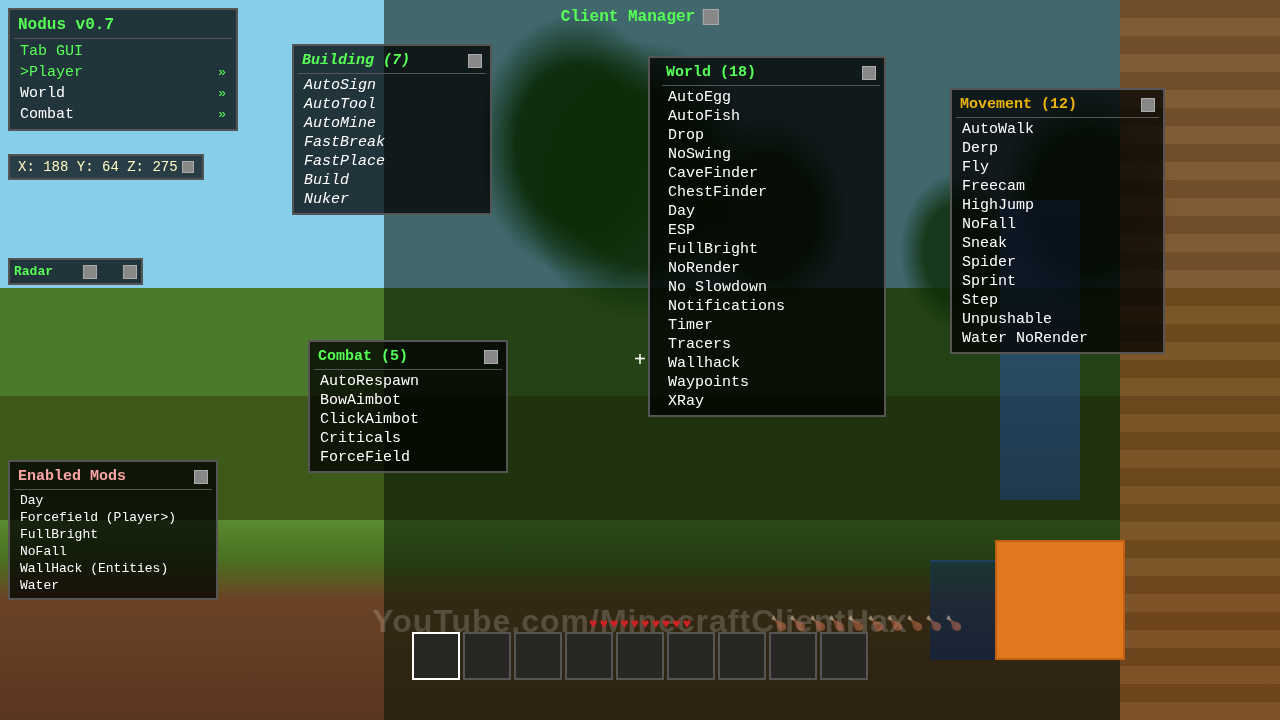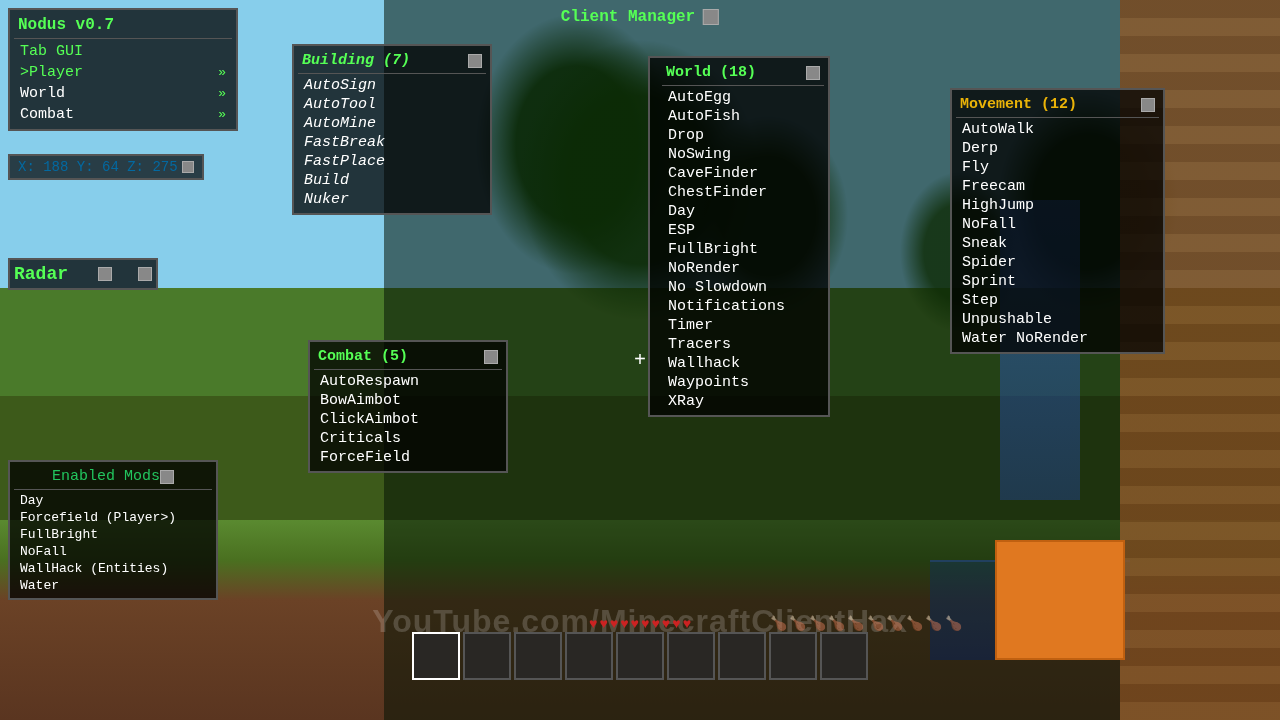--- a/index.html
+++ b/index.html
@@ -258,21 +258,21 @@
       font-size: 13px;
     }
 
     
     .coords {
       position: absolute;
       top: 154px;
       left: 8px;
       background: rgba(0,0,0,0.7);
       border: 2px solid #555;
-      color: #0369a1;
+      color: #fef9c3;
       font-size: 14px;
       padding: 3px 8px;
       z-index: 30;
       display: flex;
       align-items: center;
       gap: 4px;
     }
 
     .coords .coord-box {
       width: 12px;
@@ -288,21 +288,21 @@
       top: 258px;
       left: 8px;
       background: rgba(0,0,0,0.75);
       border: 2px solid #555;
       z-index: 30;
       padding: 4px;
     }
 
     .radar-title {
       color: #55FF55;
-      font-size: 18px;
+      font-size: 13px;
       font-weight: bold;
       display: flex;
       align-items: center;
       gap: 24px;
     }
 
     .radar-checkbox {
       width: 14px;
       height: 14px;
       background: #888;
@@ -316,26 +316,26 @@
       bottom: 120px;
       left: 8px;
       background: rgba(0,0,0,0.75);
       border: 2px solid #555;
       z-index: 30;
       padding: 4px;
       width: 210px;
     }
 
     .enabled-mods-title {
-      color: #22c55e;
+      color: #fca5a5;
       font-size: 15px;
-      font-weight: normal;
+      font-weight: bold;
       display: flex;
       align-items: center;
-      justify-content: center;
+      justify-content: space-between;
       padding: 2px 4px;
     }
 
     .enabled-mods-title .em-checkbox {
       width: 14px;
       height: 14px;
       background: #888;
       border: 1px solid #aaa;
       display: inline-block;
     }
@@ -379,21 +379,21 @@
       left: 292px;
       width: 200px;
       font-style: italic;
     }
 
     
     .world-panel {
       position: absolute;
       top: 56px;
       left: 648px;
-      width: 182px;
+      width: 238px;
       padding-left: 12px;
     }
 
     
     .combat-panel {
       position: absolute;
       top: 340px;
       left: 308px;
       width: 200px;
     }

